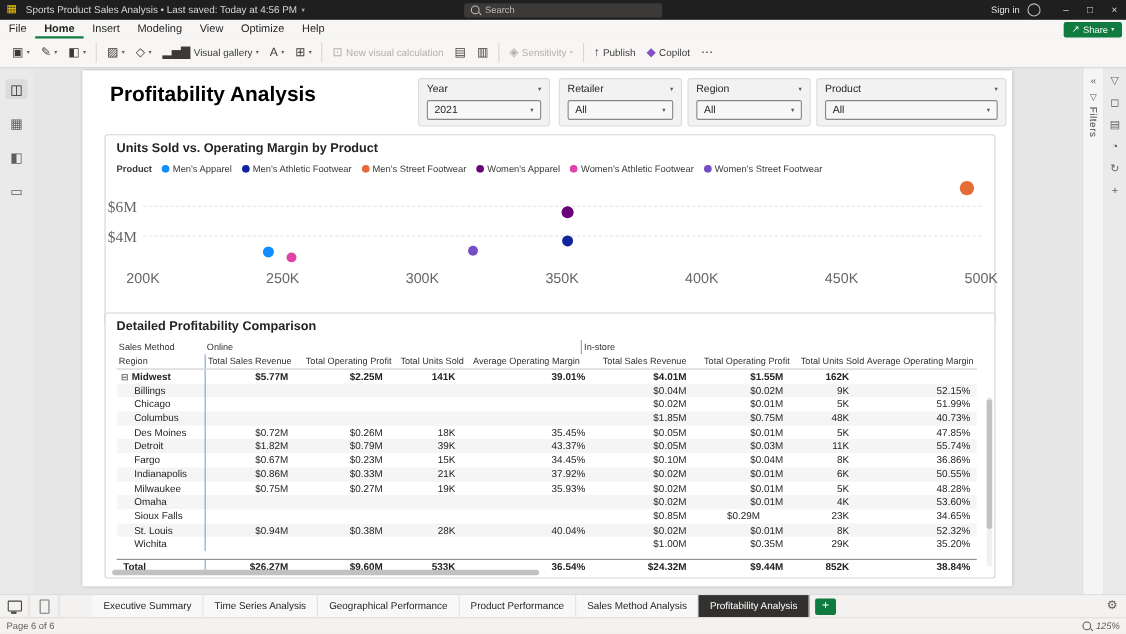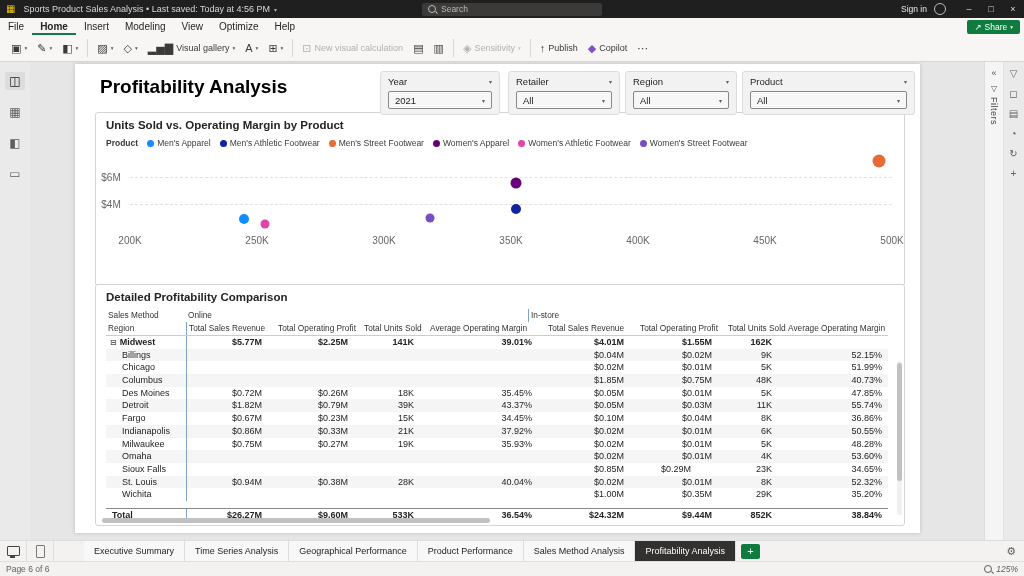--- a/index.html
+++ b/index.html
@@ -60,32 +60,32 @@
   .slicer{position:absolute;top:7px;height:44px;background:#f2f2f2;border:1px solid #dcdcdc;
     border-radius:3px;box-sizing:border-box;padding:4px 7px;}
   .slicer-head{display:flex;justify-content:space-between;align-items:center;font-size:9.5px;color:#252423;}
   .slicer-head .chev,.slicer-box .chev{font-size:6px;color:#605e5c;}
   .slicer-box{margin-top:4px;height:18px;border:1px solid #8a8886;border-radius:2px;display:flex;
     align-items:center;justify-content:space-between;padding:0 6px;font-size:9.5px;color:#252423;
     background:#f7f7f7;box-sizing:border-box;}
 
   .chart-card,.table-card{position:absolute;left:20px;width:810px;border:1px solid #d4d4d4;
     border-radius:3px;background:#fff;box-sizing:border-box;}
-  .chart-card{top:48px;height:174px;}
+  .chart-card{top:58px;height:174px;}
   .table-card{top:220px;height:242px;overflow:hidden;}
   .card-title{position:absolute;left:10px;top:6px;font-size:11.5px;font-weight:bold;color:#252423;}
 
   .legend{position:absolute;left:10px;top:25px;display:flex;align-items:center;gap:9px;
     font-size:8.5px;color:#3b3a39;white-space:nowrap;}
   .lg-title{font-weight:bold;}
   .lg-item{display:flex;align-items:center;gap:3px;}
   .lg-dot{width:7px;height:7px;border-radius:50%;flex:none;}
   .gridline{position:absolute;height:0;border-top:1px dashed #e1e1e1;}
-  .ytick{position:absolute;font-size:10px;color:#666;width:26px;text-align:center;}
-  .xtick{position:absolute;font-size:10px;color:#666;transform:translateX(-50%);}
+  .ytick{position:absolute;font-size:14px;color:#666;width:26px;text-align:center;font-family:Liberation Serif, serif;}
+  .xtick{position:absolute;font-size:13px;color:#666;transform:translateX(-50%);}
   .dot{position:absolute;border-radius:50%;transform:translate(-50%,-50%);}
 
   .matrix{position:absolute;left:10px;top:24px;width:782px;font-size:9px;color:#252423;}
   .m-row{display:flex;height:12.7px;line-height:12.6px;}
   .m-row.header{height:13px;line-height:13px;font-size:8.3px;color:#333;}
   .m-row.h2{border-bottom:1px solid #cccccc;}
   .m-row.alt{background:#f5f5f5;}
   .m-row.bold{font-weight:bold;}
   .m-row.total{border-top:1px solid #8a8a8a;font-weight:bold;}
   .m-cell{box-sizing:border-box;flex:none;padding:0 14px 0 2px;text-align:right;white-space:nowrap;overflow:hidden;}

